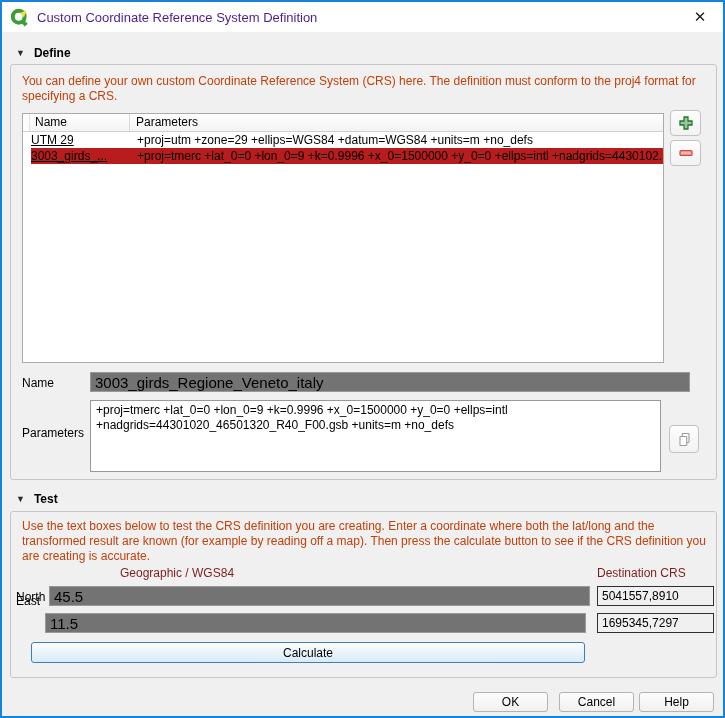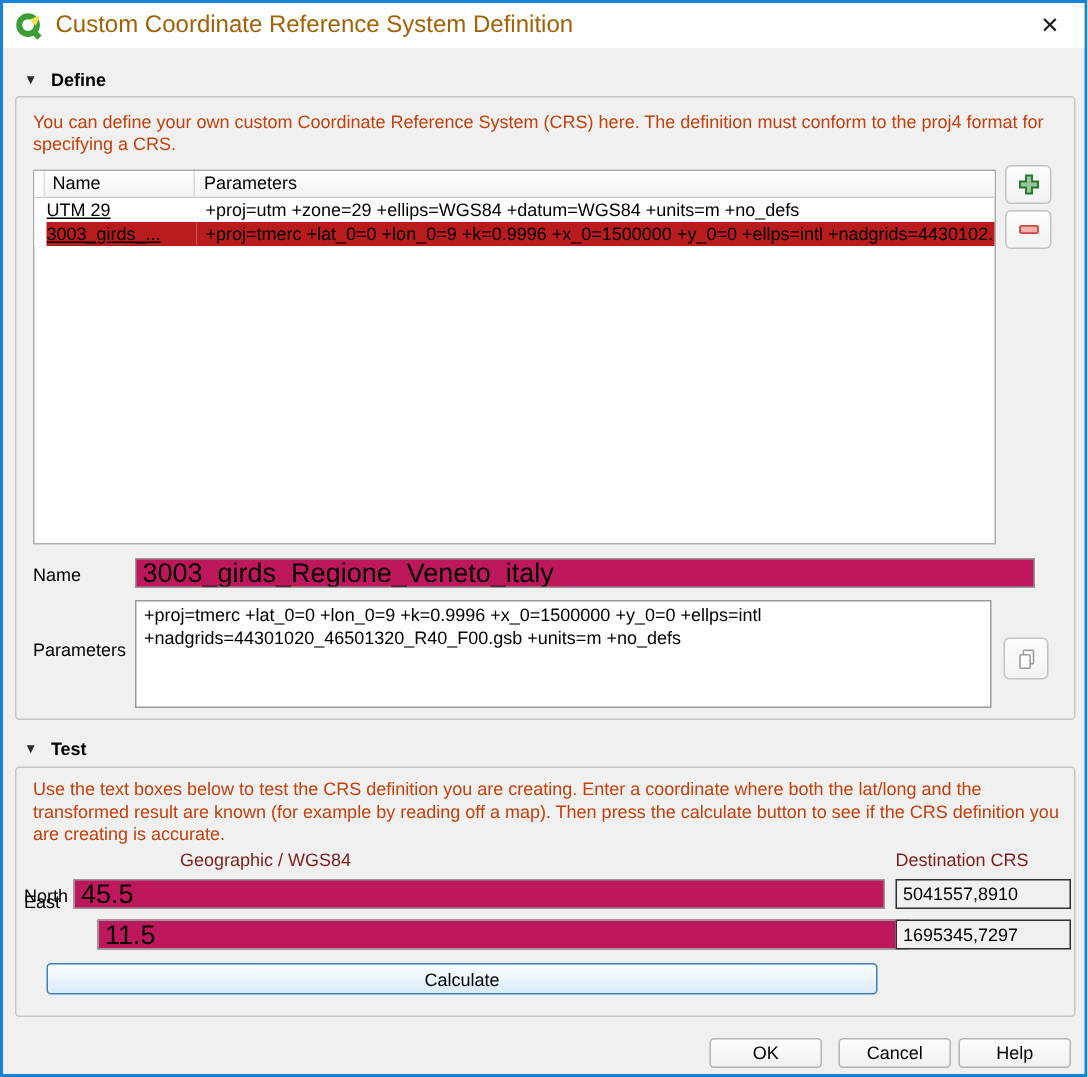--- a/index.html
+++ b/index.html
@@ -5,21 +5,21 @@
   * { margin:0; padding:0; box-sizing:border-box; }
   html,body { width:725px; height:718px; }
   body { font-family:"Liberation Sans","DejaVu Sans",sans-serif; font-size:12px; color:#000; }
 
   .dialog { position:relative; width:725px; height:718px; border:2px solid #1583d9; background:#f0f0f0; overflow:hidden; }
   .content { position:absolute; inset:0; }
 
   
   .titlebar { position:absolute; left:0; top:0; right:0; height:30px; background:#ffffff; display:flex; align-items:center; padding-left:8px; }
   .qgis-logo { width:19px; height:19px; margin-right:8px; flex:0 0 auto; }
-  .title-text { font-size:16px; color:#a16207; }
+  .title-text { font-size:13px; color:#4c1d95; }
   .close-btn { position:absolute; right:6px; top:0; width:34px; height:30px; display:flex; align-items:center; justify-content:center; font-size:15px; color:#1a1a1a; cursor:default; }
 
   
   .section-header { position:absolute; display:flex; align-items:center; gap:9px; font-weight:bold; font-size:12px; }
   .collapse-arrow { font-size:9px; color:#2b2b2b; }
 
   
   .groupbox { position:absolute; border:1px solid #c6c6c6; border-radius:3px; background:#f0f0f0; }
 
   .desc { position:absolute; font-size:12px; line-height:15px; color:#c2410c; }
@@ -34,21 +34,21 @@
   .t-row .gutter { width:8px; flex:0 0 auto; background:#fff; }
   .t-row .cell-name { width:100px; flex:0 0 auto; text-align:left; overflow:hidden; white-space:nowrap;text-decoration:underline; }
   .t-row .cell-params { flex:1; padding-left:6px; overflow:hidden; white-space:nowrap; }
   .t-row.alt .cell-name, .t-row.alt .cell-params { background:#b91c1c; }
 
   
   .tool-btn { position:absolute; width:31px; height:26px; background:linear-gradient(#fdfdfd,#f2f2f2); border:1px solid #c2c2c2; border-radius:4px; display:flex; align-items:center; justify-content:center; }
 
   label.field-label { position:absolute; font-size:12px; }
 
-  input.text-field { position:absolute; height:20px; border:1px solid #999; background:#be185d; font-family:inherit; font-size:18px; padding:0 4px; }
+  input.text-field { position:absolute; height:20px; border:1px solid #999; background:#737373; font-family:inherit; font-size:15px; padding:0 4px; }
   textarea.params-area { position:absolute; border:1px solid #999; background:#fff; font-family:inherit; font-size:12px; line-height:15px; padding:2px 5px; resize:none; overflow:hidden; }
 
   .result-box { position:absolute; height:20px; width:117px; border:1px solid #2f2f2f; background:#f0f0f0; font-size:12px; line-height:18px; padding:0 4px; }
 
   .col-label { position:absolute; font-size:12px; color:#7f1d1d; }
 
   .calc-btn { position:absolute; left:29px; top:640px; width:554px; height:21px; background:linear-gradient(#fbfdff,#d9ebf8); border:1px solid #3e80b4; border-radius:3px; font-family:inherit; font-size:12px; color:#000; }
 
   .dlg-btn { position:absolute; width:75px; height:20px; background:linear-gradient(#fdfdfd,#f0f0f0); border:1px solid #b4b4b4; border-radius:3px; font-family:inherit; font-size:12px; color:#000; }
 </style>
@@ -130,21 +130,21 @@
     <div class="desc" style="left:20px; top:517px; width:688px;">Use the text boxes below to test the CRS definition you are creating. Enter a coordinate where both the lat/long and the transformed result are known (for example by reading off a map). Then press the calculate button to see if the CRS definition you are creating is accurate.</div>
 
     <div class="col-label" style="left:118px; top:564px;">Geographic / WGS84</div>
     <div class="col-label" style="left:595px; top:564px;">Destination CRS</div>
 
     <label class="field-label" style="left:14px; top:588px;">North</label>
     <input class="text-field" style="left: 47px; top: 584px; width: 541px;" value="45.5">
     <div class="result-box" style="left:595px; top:584px;">5041557,8910</div>
 
     <label class="field-label" style="left:14px; top:592px;">East</label>
-    <input class="text-field" style="left: 63px; top: 611px; width: 541px;" value="11.5">
+    <input class="text-field" style="left: 43px; top: 611px; width: 541px;" value="11.5">
     <div class="result-box" style="left:595px; top:611px;">1695345,7297</div>
 
     <button class="calc-btn">Calculate</button>
 
     <button class="dlg-btn" style="left:471px; top:690px;">OK</button>
     <button class="dlg-btn" style="left:557px; top:690px;">Cancel</button>
     <button class="dlg-btn" style="left:637px; top:690px;">Help</button>
 
   </div>
 </div>

